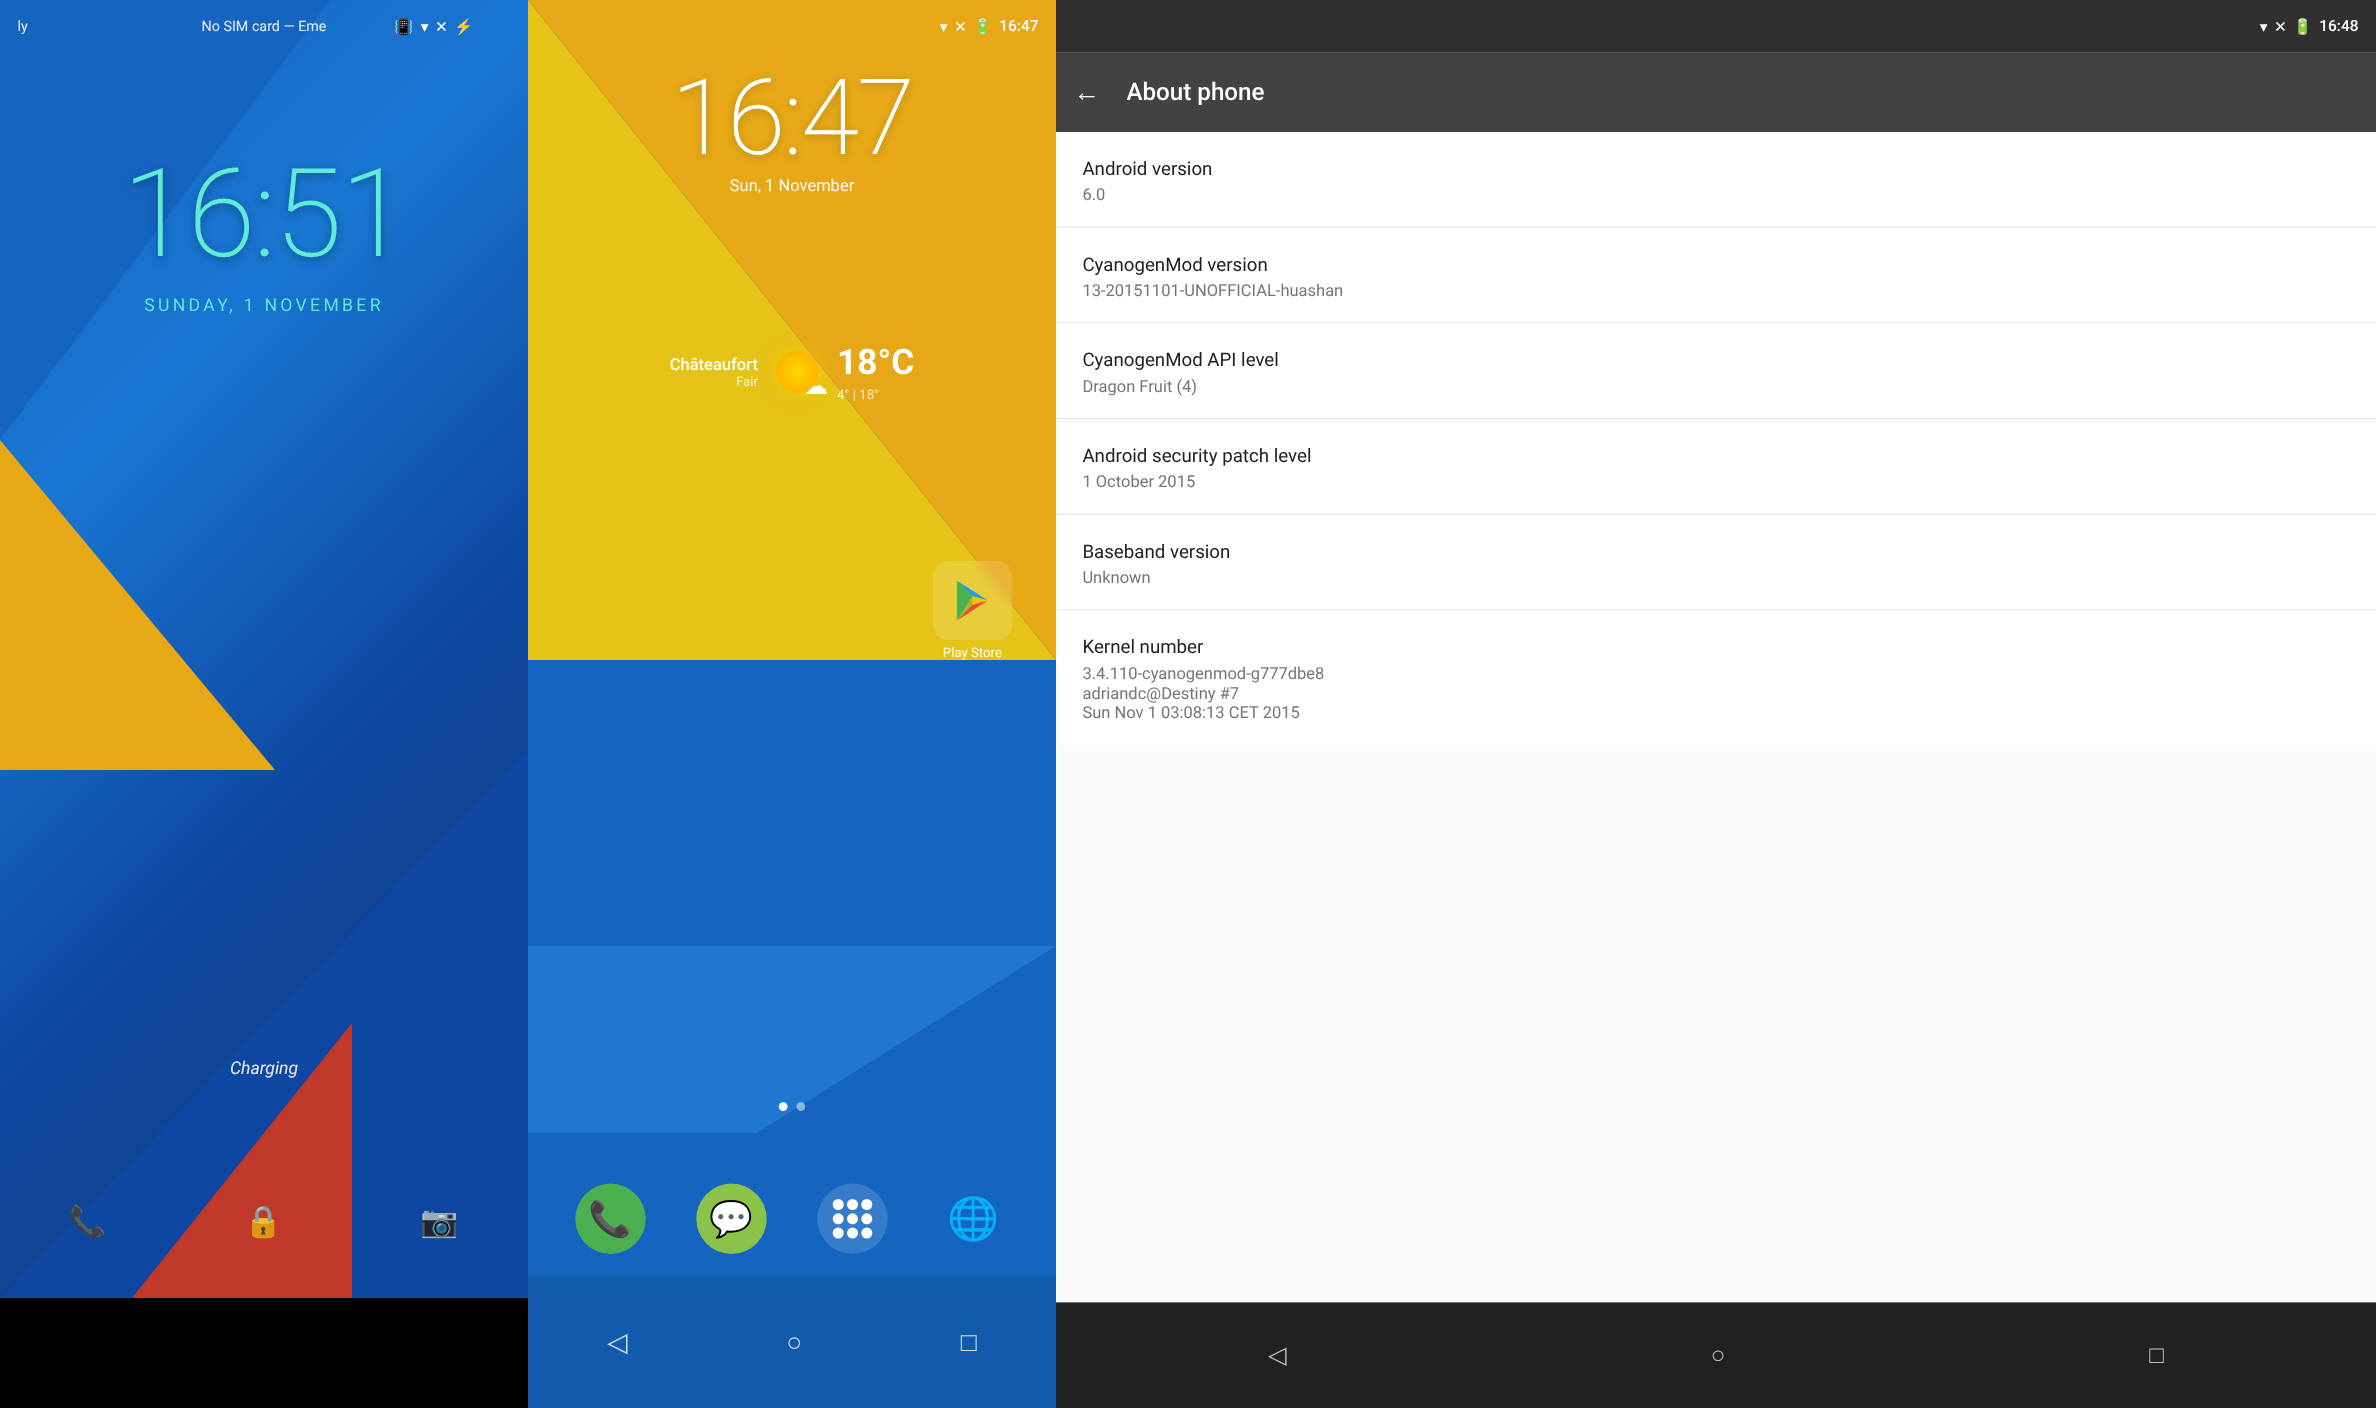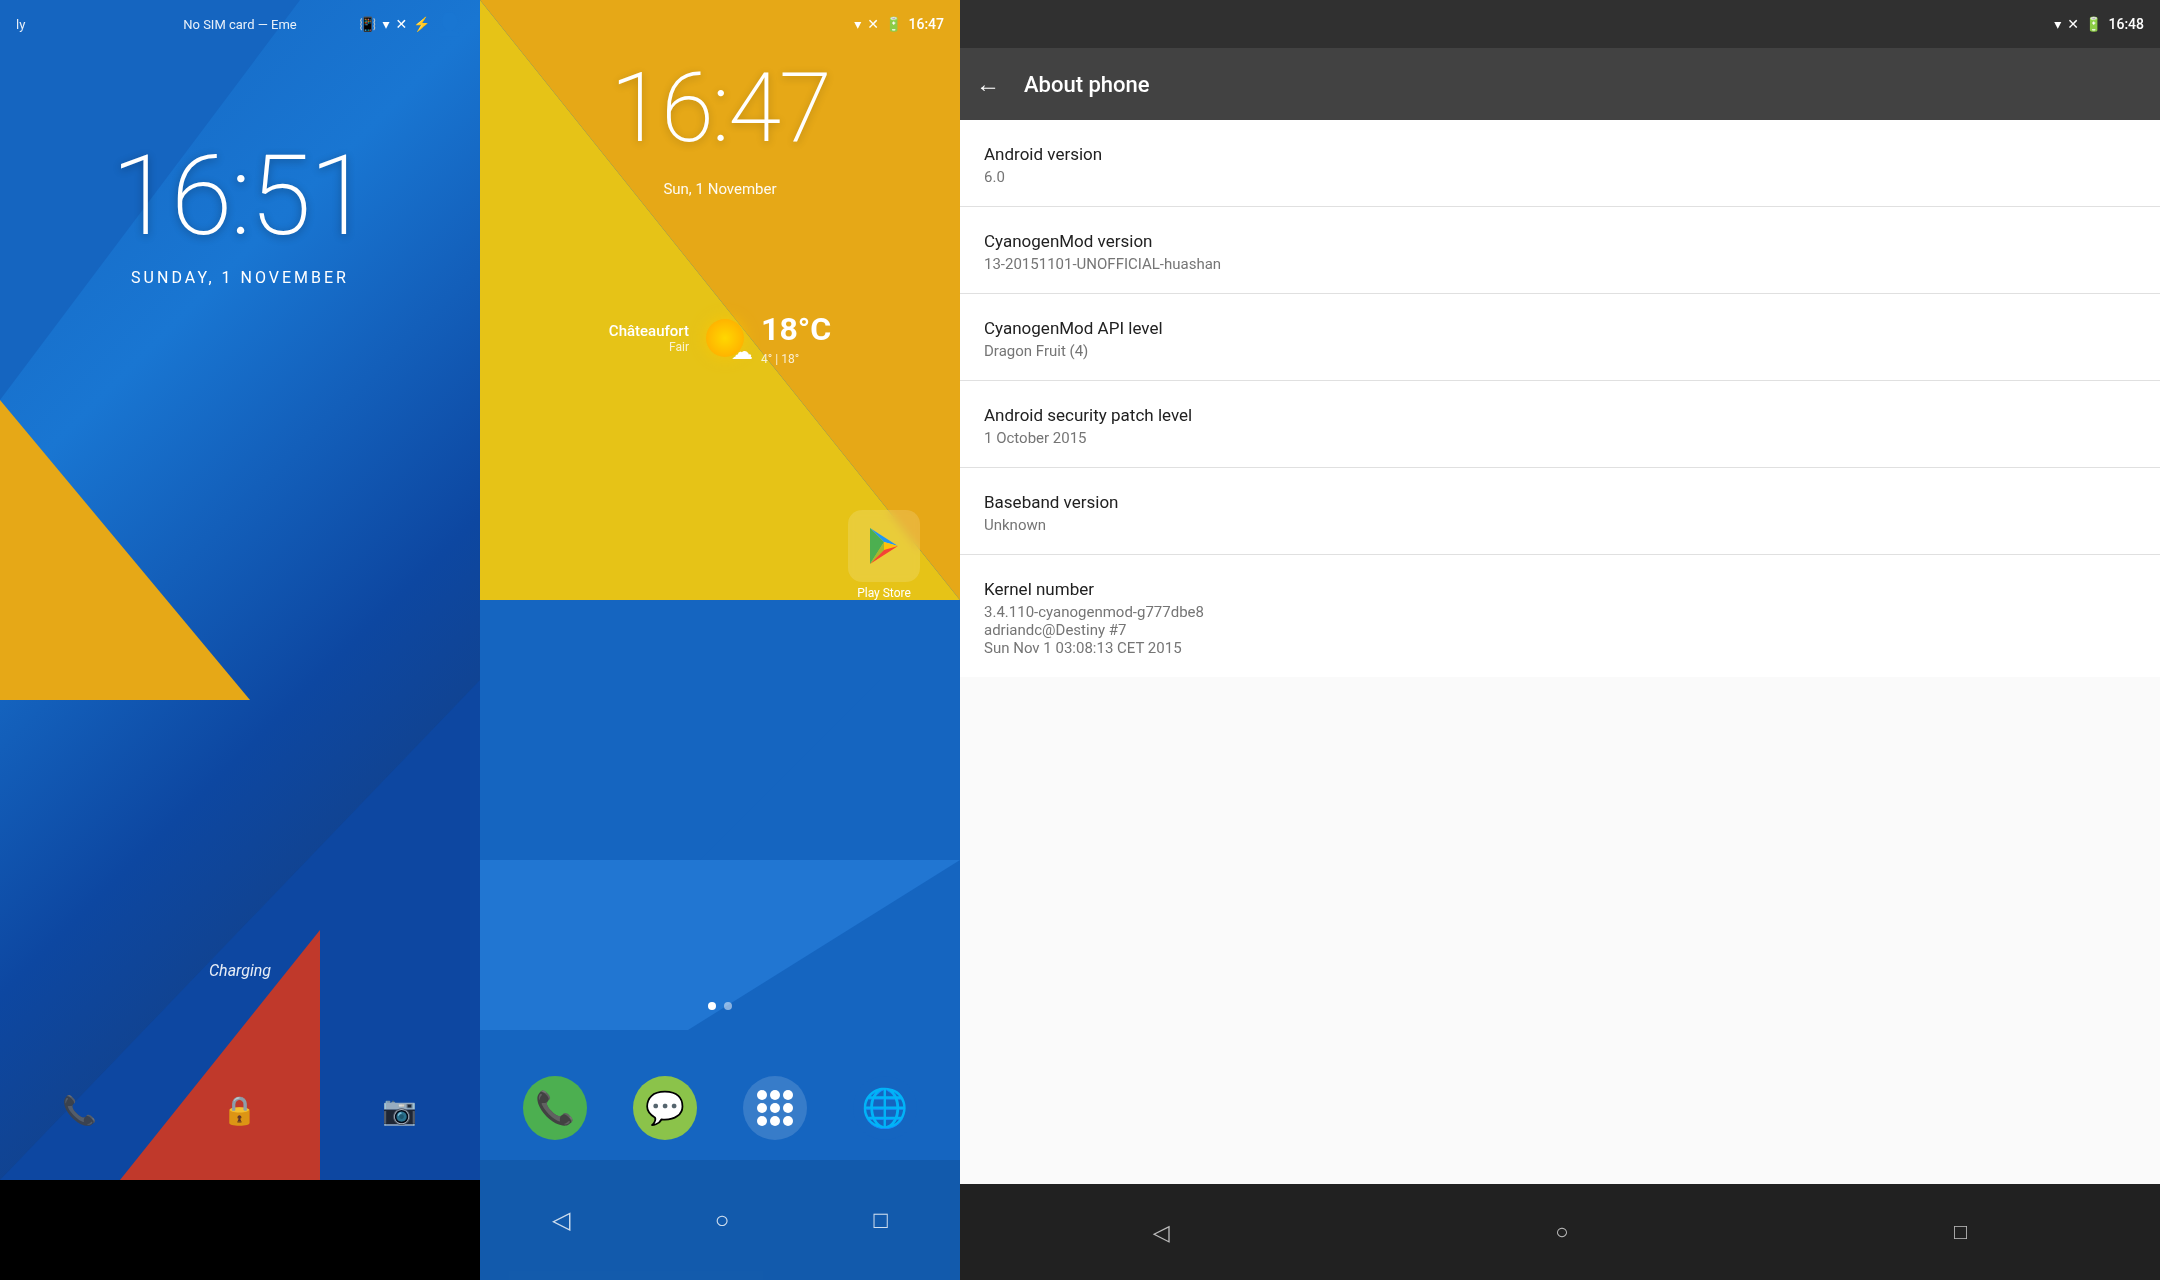--- a/index.html
+++ b/index.html
@@ -78,21 +78,21 @@
       align-items: center;
       gap: 6px;
       font-size: 13px;
     }
 
     .lock-time-area {
       position: absolute;
       top: 140px;
       left: 0; right: 0;
       text-align: center;
-      color: #ffffff;
+      color: #5eead4;
     }
     .lock-time {
       font-size: 112px;
       font-weight: 200;
       letter-spacing: -2px;
       line-height: 1;
       text-shadow: 0 2px 8px rgba(0,0,0,0.3);
     }
     .lock-date {
       font-size: 16px;
@@ -207,21 +207,21 @@
     .home-clock {
       font-size: 96px;
       font-weight: 200;
       letter-spacing: -2px;
       line-height: 1;
       text-shadow: 0 2px 8px rgba(0,0,0,0.2);
     }
     .home-date-sub {
       font-size: 15px;
       font-weight: 400;
-      margin-top: 24px;
+      margin-top: 4px;
       opacity: 0.95;
     }
 
     .weather-widget {
       position: absolute;
       top: 310px;
       left: 60px; right: 60px;
       color: white;
       display: flex;
       flex-direction: column;

